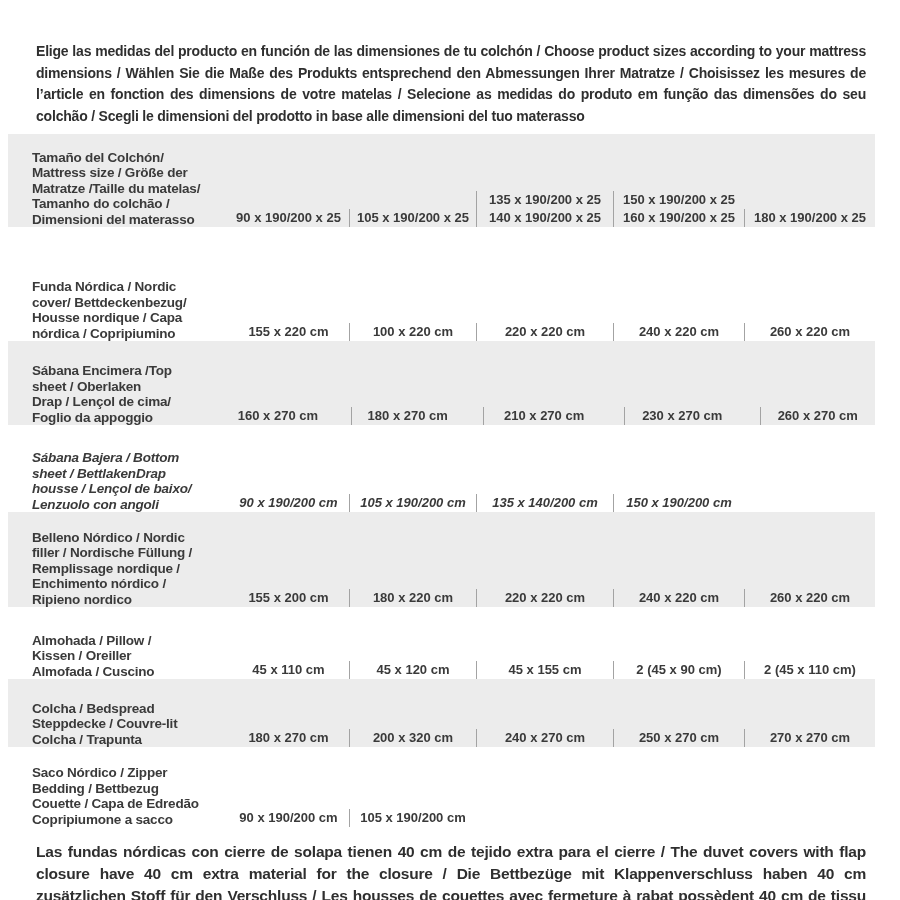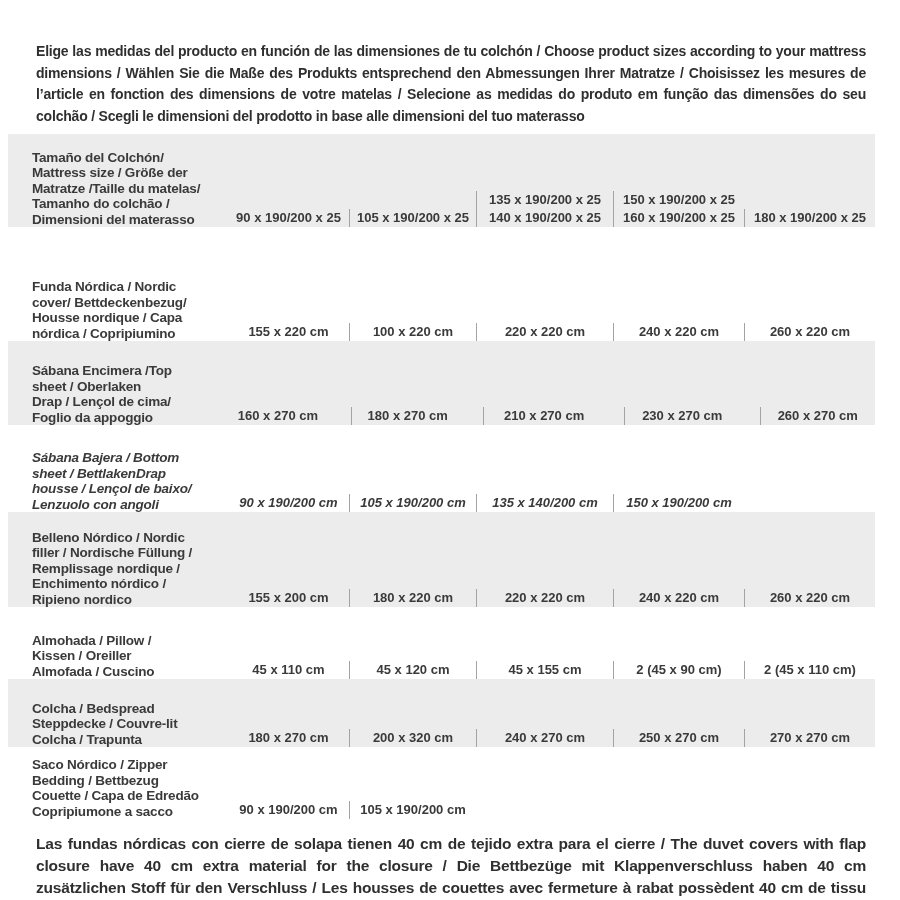--- a/index.html
+++ b/index.html
@@ -16,21 +16,21 @@
   .sizes-table{margin:7px 0 0 8px;width:867px;}
   .t-row{display:flex;align-items:flex-end;}
   .t-row.shade{background:#ececec;}
   .t-row:nth-child(1){height:93px;}
   .t-row:nth-child(2){height:114px;}
   .t-row:nth-child(3){height:84px;gap:20px;}
   .t-row:nth-child(4){height:87px;font-style:italic;}
   .t-row:nth-child(5){height:95px;}
   .t-row:nth-child(6){height:72px;}
   .t-row:nth-child(7){height:68px;}
-  .t-row:nth-child(8){height:72px;}
+  .t-row:nth-child(8){height:72px;margin-top:8px;}
   .cell{
     box-sizing:border-box;display:flex;align-items:center;
     white-space:pre-line;font-size:13px;color:#3a3a3a;
   }
   .c-label{
     width:220px;padding-left:24px;justify-content:flex-start;
     font-size:13.5px;line-height:15.5px;letter-spacing:-0.2px;
   }
   .c-val{justify-content:center;text-align:center;line-height:18px;}
   .c1{width:121px;}

